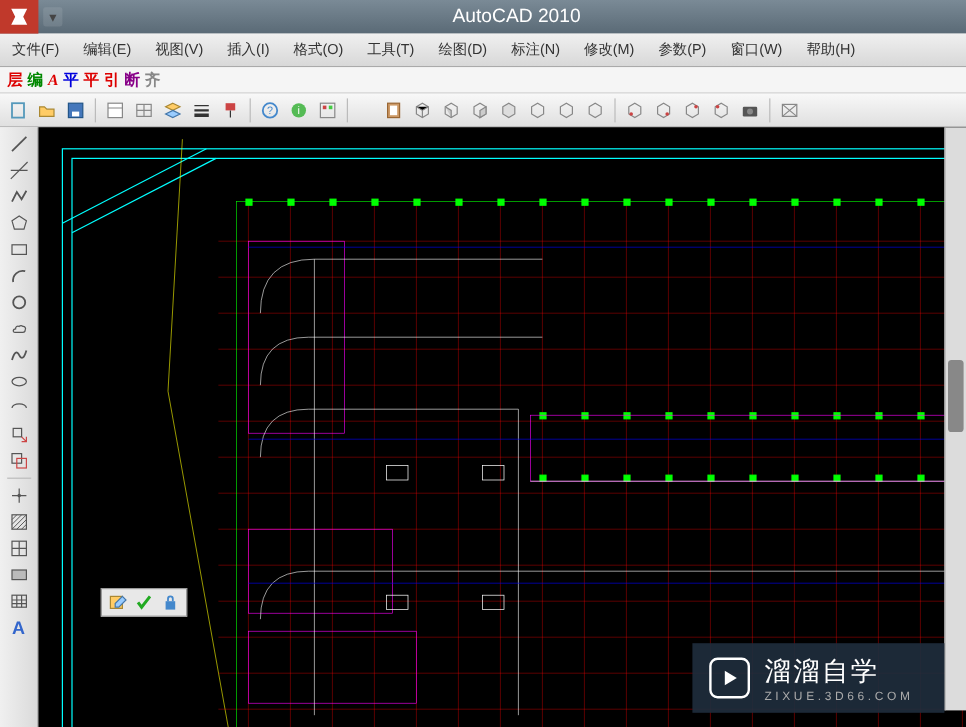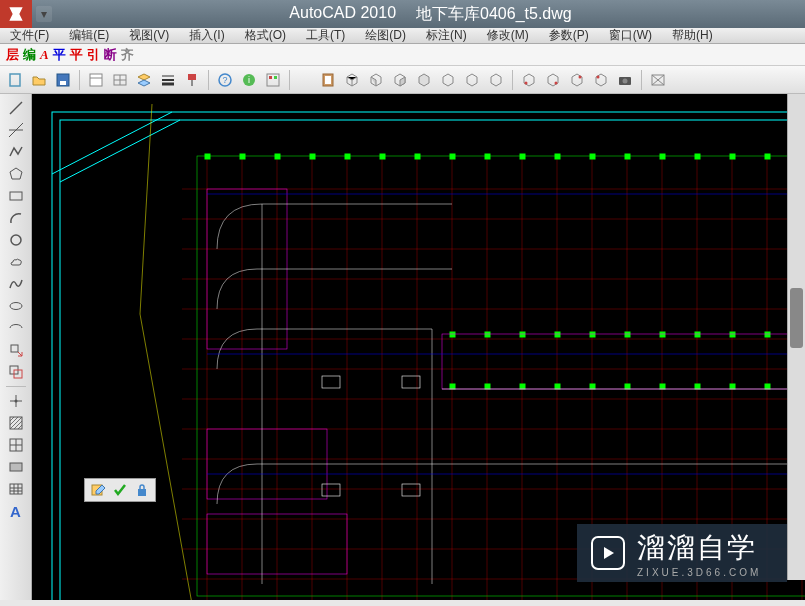--- a/index.html
+++ b/index.html
@@ -5,21 +5,21 @@
 * { margin: 0; padding: 0; box-sizing: border-box; }
 body { font-family: "Microsoft YaHei", SimSun, Arial, sans-serif; font-size: 12px; background: #e8e8e8; width: 805px; height: 606px; overflow: hidden; position: relative; }
 
 .titlebar { height: 28px; background: linear-gradient(#7a8a96, #5a6a76); display: flex; align-items: center; color: #fff; }
 .app-btn { width: 32px; height: 28px; background: #c0392b; display: flex; align-items: center; justify-content: center; position: relative; }
 .app-btn svg { width: 20px; height: 20px; }
 .qat { display: flex; align-items: center; gap: 2px; padding: 0 4px; }
 .qat-icon { width: 16px; height: 16px; display: flex; align-items: center; justify-content: center; color: #444; background: rgba(255,255,255,0.1); border-radius: 2px; }
 .title-text { flex: 1; text-align: center; color: #fff; font-size: 16px; display: flex; justify-content: center; gap: 20px; }
 
-.menubar { height: 16px; background: linear-gradient(#f0f0f0, #d8d8d8); display: flex; align-items: center; border-bottom: 1px solid #aaa; }
+.menubar { height: 28px; background: linear-gradient(#f0f0f0, #d8d8d8); display: flex; align-items: center; border-bottom: 1px solid #aaa; }
 .menu-item { padding: 0 10px; height: 100%; display: flex; align-items: center; color: #333; cursor: default; }
 
 .express-bar { height: 22px; background: #f5f5f5; display: flex; align-items: center; padding: 0 4px; border-bottom: 1px solid #ccc; }
 .express-btn { padding: 0 2px; font-size: 13px; font-family: SimSun, serif; cursor: default; }
 .express-btn.ceng { color: #d00; font-weight: bold;}
 .express-btn.bian { color: #080; font-weight: bold;}
 .express-btn.a1 { color: #d00; font-style: italic; font-weight: bold;}
 .express-btn.ping { color: #00d; font-weight: bold;}
 .express-btn.ping2 { color: #d00; font-weight: bold;}
 .express-btn.yin { color: #d00; font-weight: bold;}
@@ -50,39 +50,38 @@
 .col { fill: #0f0; stroke: #0f0; }
 
 .vscroll { position: absolute; right: 0; top: 0; bottom: 20px; width: 18px; background: #dcdcdc; border-left: 1px solid #aaa; }
 .vscroll-thumb { position: absolute; left: 2px; right: 2px; top: 40%; height: 60px; background: #888; border-radius: 3px; }
 
 .inline-edit { position: absolute; left: 84px; top: 384px; height: 24px; display: flex; align-items: center; background: #e8e8e8; border: 1px solid #999; gap: 4px; padding: 0 4px; z-index:10;}
 .inline-edit .mini { width: 18px; height: 18px; display: flex; align-items: center; justify-content: center; }
 
 .watermark { position: absolute; right: 18px; bottom: 18px; width: 210px; height: 58px; background: rgba(30,44,60,0.92); display: flex; align-items: center; padding: 0 14px; gap: 12px; color: #fff; z-index:20;}
 .wm-logo { width: 34px; height: 34px; border: 2px solid #fff; border-radius: 7px; display: flex; align-items: center; justify-content: center; }
-.wm-text-main { font-size: 28px; font-weight: 500; letter-spacing: 2px; }
+.wm-text-main { font-size: 22px; font-weight: 500; letter-spacing: 2px; }
 .wm-text-sub { font-size: 10px; letter-spacing: 3px; color: #aaa; text-align: center; }
 
 </style>
 </head>
 <body>
 
 <div class="titlebar">
   <div class="app-btn">
     <svg viewBox="0 0 24 24">
         <path d="M4 4 L20 4 L16 12 L20 20 L4 20 L8 12 Z" fill="#fff"></path>
       </svg>
   </div>
   <div class="qat">
     <span class="qat-icon">▾</span>
   </div>
   <div class="title-text">
     <span>AutoCAD 2010</span>
-    <span>地下车库0406_t5.dwg</span>
   </div>
 </div>
 
 <div class="menubar">
   <div class="menu-item">文件(F)</div>
   <div class="menu-item">编辑(E)</div>
   <div class="menu-item">视图(V)</div>
   <div class="menu-item">插入(I)</div>
   <div class="menu-item">格式(O)</div>
   <div class="menu-item">工具(T)</div>

